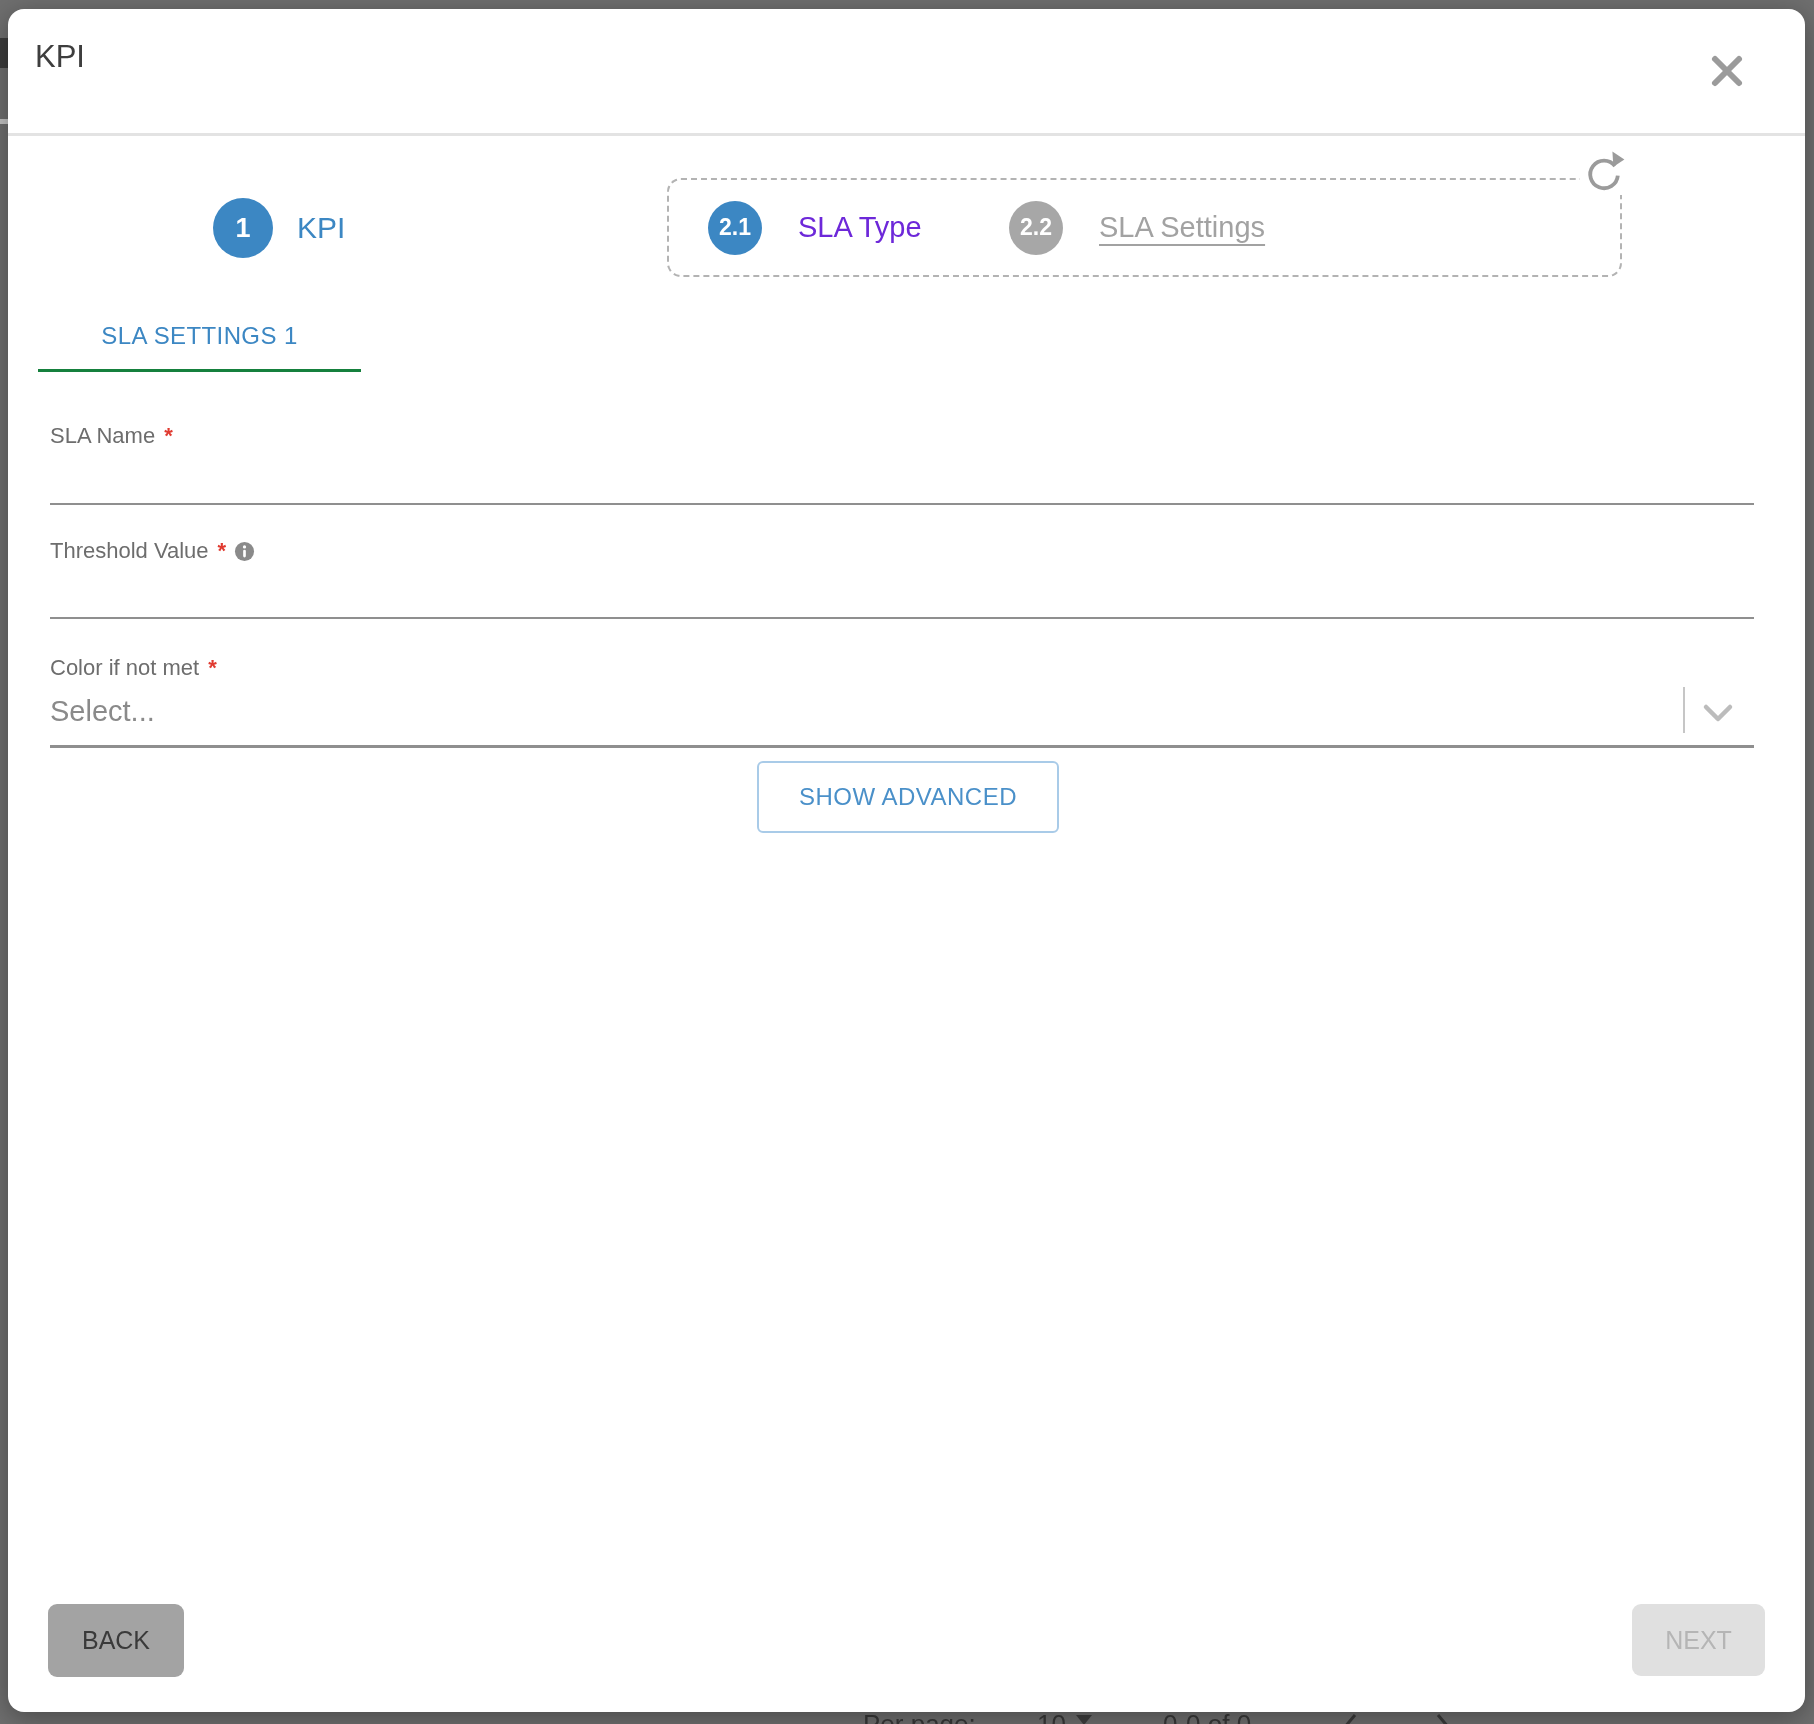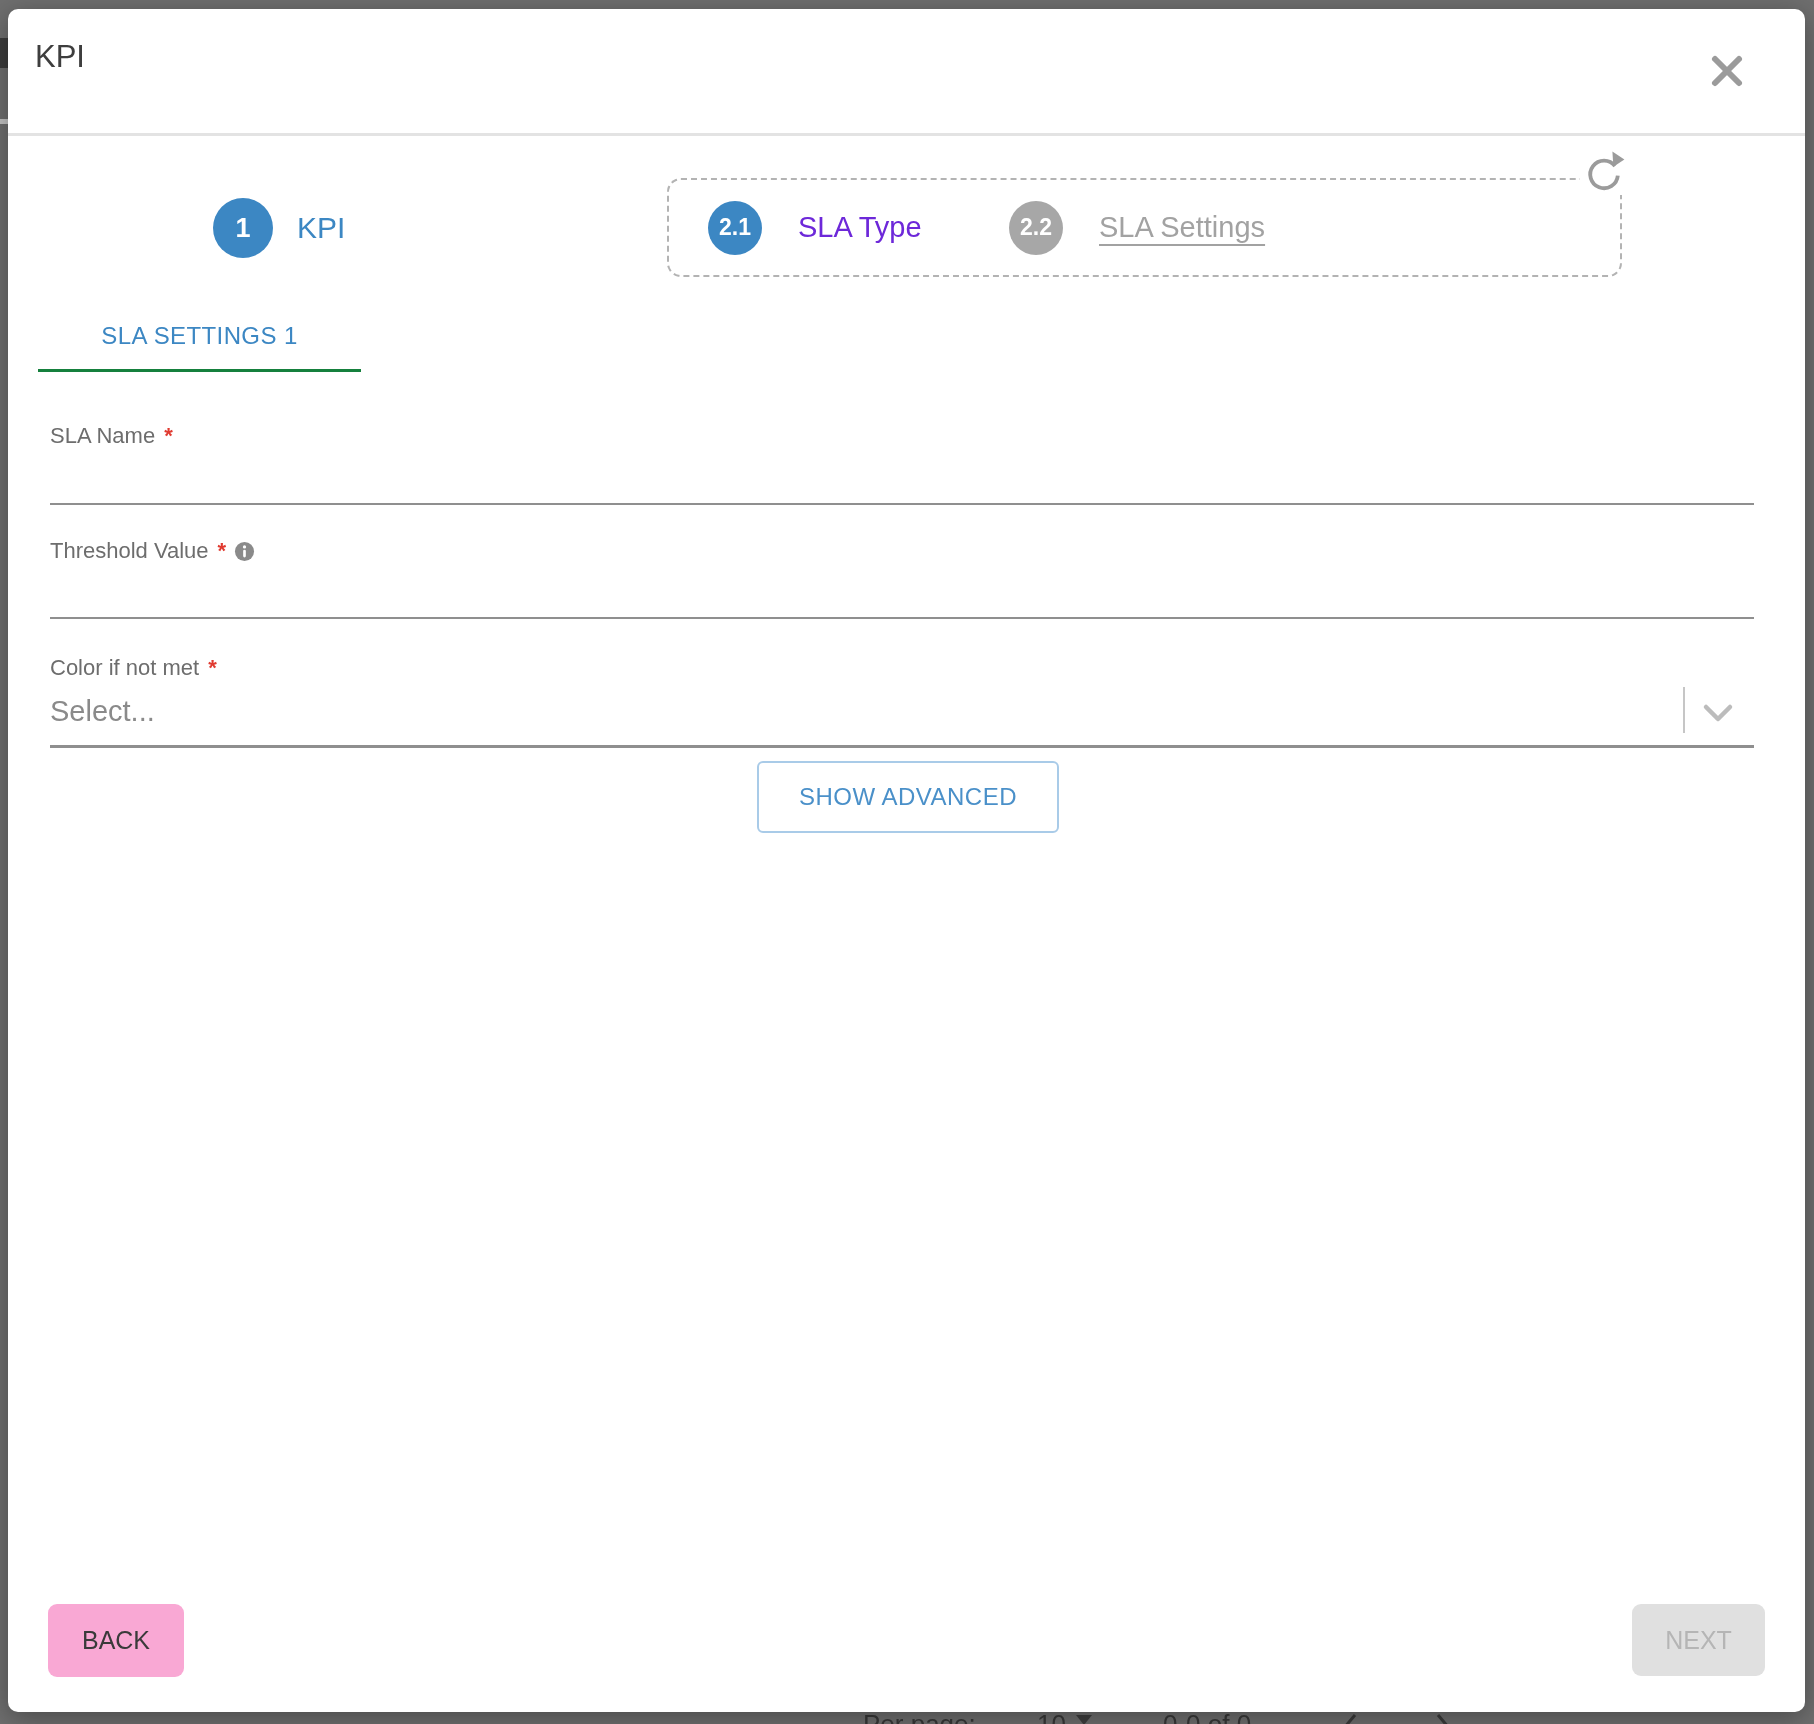--- a/index.html
+++ b/index.html
@@ -18,21 +18,21 @@
   .pp-label{left:863px;}
   .pp-value{left:1037px;}
   .pp-caret{left:1076px;top:6px !important;width:0;height:0;border-left:8px solid transparent;border-right:8px solid transparent;border-top:10px solid #3f3f3f;}
   .pp-range{left:1163px;}
   .pp-prev{left:1337px;top:2px !important;}
   .pp-next{left:1430px;top:2px !important;}
 
   
   .modal{
     position:absolute;left:8px;top:9px;width:1797px;height:1703px;
-    background:#ffffff;border-radius:10px;box-shadow:0 6px 28px rgba(0,0,0,.35);
+    background:#ffffff;border-radius:16px;box-shadow:0 6px 28px rgba(0,0,0,.35);
   }
   .modal-title{position:absolute;left:27px;top:30px;font-size:31px;color:#3e3e3e;}
   .close-btn{position:absolute;left:1698px;top:42px;width:42px;height:42px;border:none;background:transparent;cursor:pointer;padding:0;}
   .header-divider{position:absolute;left:0;right:0;top:124px;height:3px;background:#e3e3e3;}
 
   
   .step1{position:absolute;left:205px;top:160px;height:118px;display:flex;align-items:center;gap:24px;}
   .circle{border-radius:50%;display:flex;align-items:center;justify-content:center;color:#fff;font-weight:bold;flex:0 0 auto;}
   .circle.big{width:60px;height:60px;font-size:27px;background:#3c87c3;}
   .circle.small{width:54px;height:54px;font-size:23px;}
@@ -70,21 +70,21 @@
   .select-control{position:absolute;left:42px;top:672px;width:1704px;height:62px;cursor:pointer;background:transparent;border:none;padding:0;text-align:left;}
   .select-value{position:absolute;left:0;top:14px;font-size:29px;color:#8a8a8a;}
   .select-divider{position:absolute;left:1633px;top:6px;width:2px;height:46px;background:#c6c6c6;}
   .select-chevron{position:absolute;left:1652px;top:22px;}
 
   .advanced-btn{position:absolute;left:749px;top:752px;width:302px;height:72px;background:#fff;
     border:2px solid #a9cbe8;border-radius:6px;color:#4a90c9;font-size:24px;letter-spacing:.5px;cursor:pointer;
     font-family:"Liberation Sans", sans-serif;}
 
   
-  .back-btn{position:absolute;left:40px;top:1595px;width:136px;height:73px;background:#f9a8d4;border:none;border-radius:9px;
+  .back-btn{position:absolute;left:40px;top:1595px;width:136px;height:73px;background:#a3a3a3;border:none;border-radius:9px;
     font-size:25px;color:#3a3a3a;cursor:pointer;font-family:"Liberation Sans", sans-serif;}
   .next-btn{position:absolute;left:1624px;top:1595px;width:133px;height:72px;background:#e0e0e0;border:none;border-radius:9px;
     font-size:25px;color:#b5b5b5;font-family:"Liberation Sans", sans-serif;}
 </style>
 </head>
 <body>
 
 <div class="viewport">
 
   <div class="bg-glyph"></div>

